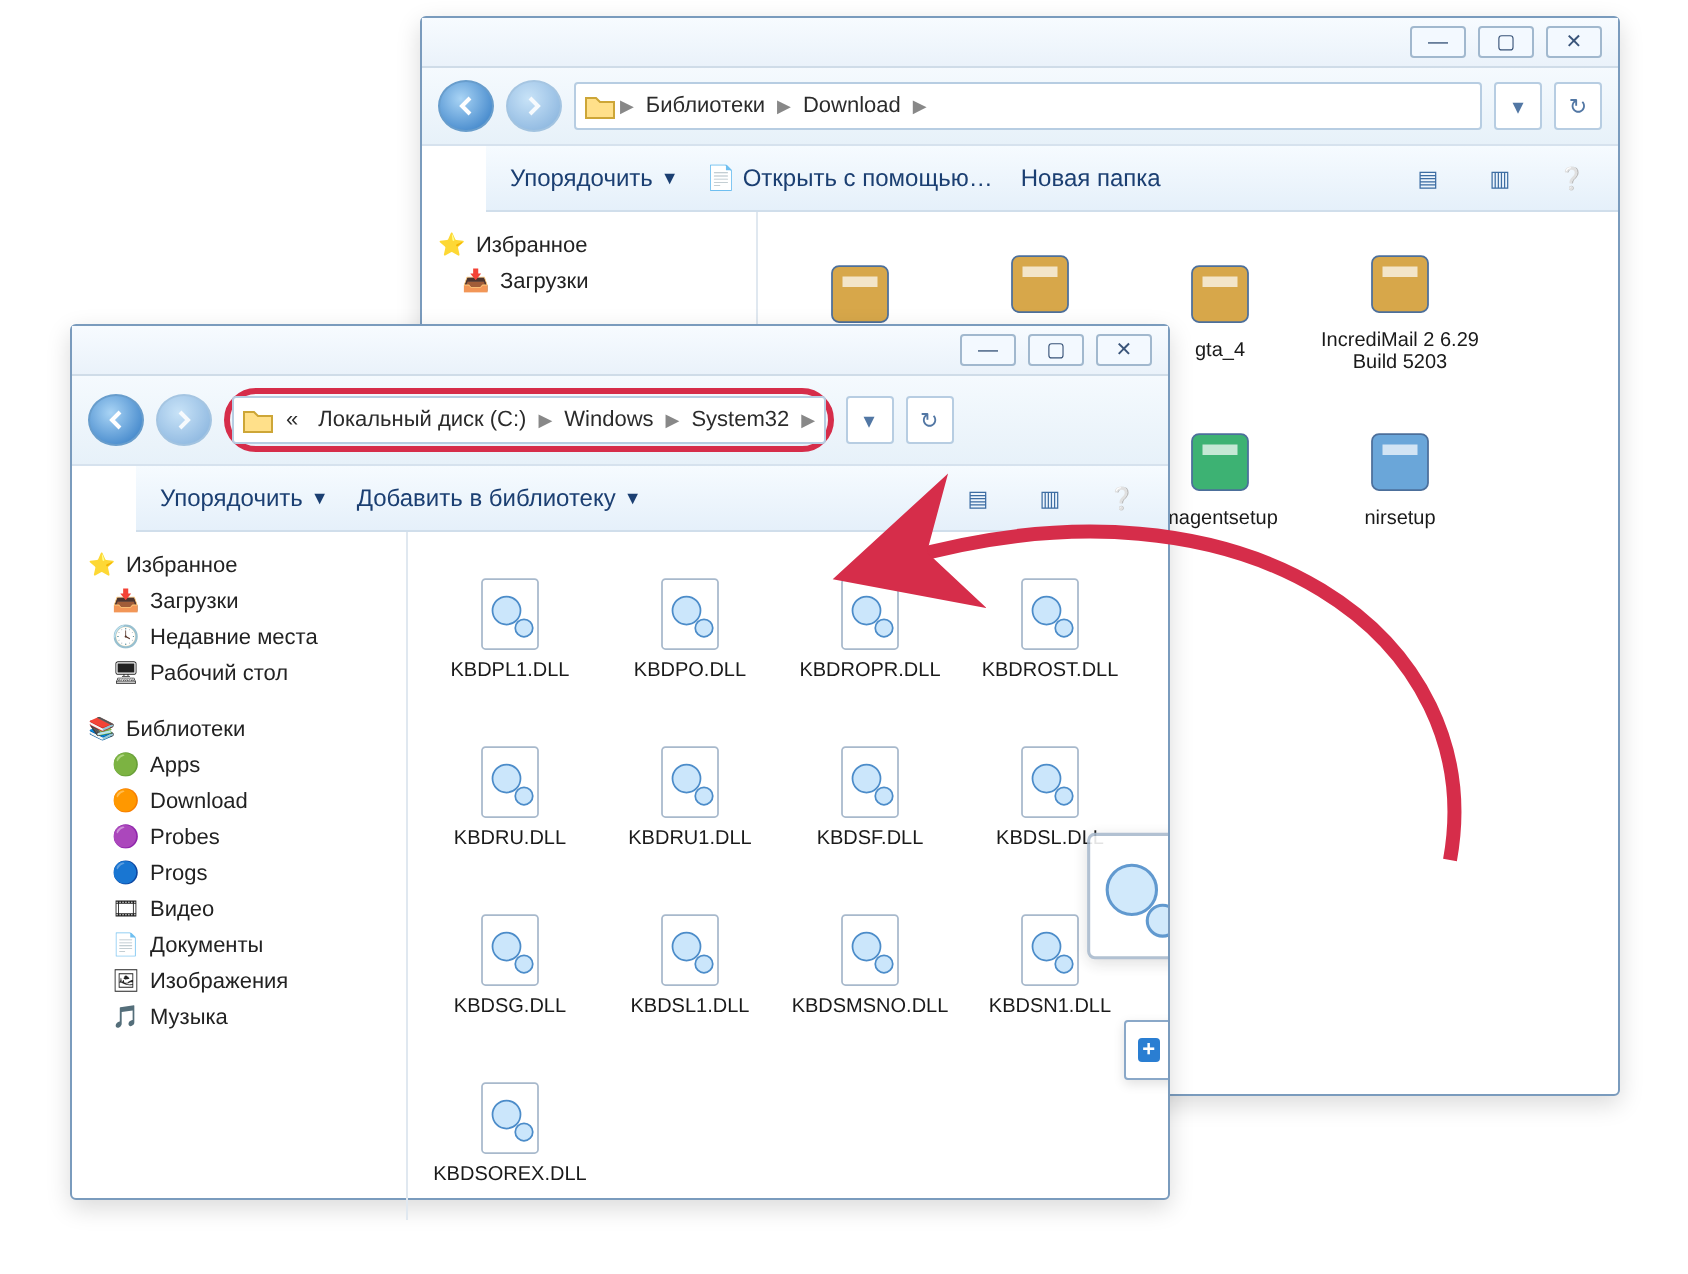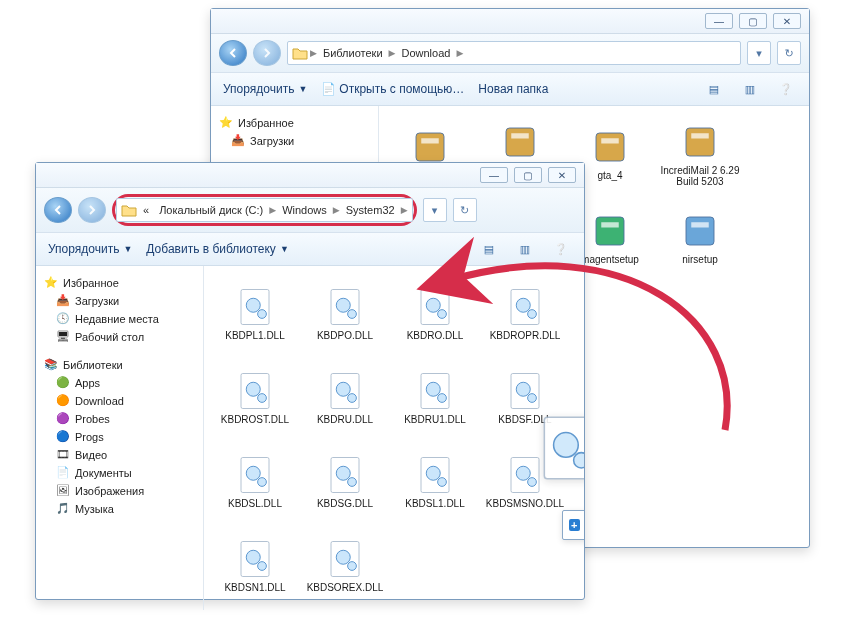--- a/index.html
+++ b/index.html
@@ -69,20 +69,21 @@
     .addr-highlight {
       border: 3px solid #d62d4a; border-radius: 16px;
       padding: 1px;
     }
     .cmdbar {
       display: flex; align-items: center; gap: 14px;
       padding: 6px 12px;
       background: linear-gradient(180deg,#f6fbff,#e5f0fa);
       border-bottom: 1px solid #d0deeb;
       color: #1b3f72;
+      margin-left: 32px;
     }
     .cmdbar .cmd {
       display: flex; align-items: center; gap: 4px; cursor: pointer;
       font-size: 12px;
     }
     .cmdbar .iconbtn {
       width: 22px; height: 20px; border: none; display: flex;
       align-items: center; justify-content: center; cursor: pointer;
       color: #3d6da3;
     }
@@ -416,28 +417,20 @@
             <circle class="g2" cx="32" cy="32" r="5"></circle>
           </svg>
           <div class="file-label">KBDPO.DLL</div>
         </div>
         <div class="file">
           <svg class="file-ico dll-svg" viewBox="0 0 48 48">
             <rect class="p1" x="8" y="4" width="32" height="40" rx="2"></rect>
             <circle class="g1" cx="22" cy="22" r="8"></circle>
             <circle class="g2" cx="32" cy="32" r="5"></circle>
           </svg>
-          <div class="file-label">KBDRO.DLL</div>
-        </div>
-        <div class="file">
-          <svg class="file-ico dll-svg" viewBox="0 0 48 48">
-            <rect class="p1" x="8" y="4" width="32" height="40" rx="2"></rect>
-            <circle class="g1" cx="22" cy="22" r="8"></circle>
-            <circle class="g2" cx="32" cy="32" r="5"></circle>
-          </svg>
           <div class="file-label">KBDROPR.DLL</div>
         </div>
         <div class="file">
           <svg class="file-ico dll-svg" viewBox="0 0 48 48">
             <rect class="p1" x="8" y="4" width="32" height="40" rx="2"></rect>
             <circle class="g1" cx="22" cy="22" r="8"></circle>
             <circle class="g2" cx="32" cy="32" r="5"></circle>
           </svg>
           <div class="file-label">KBDROST.DLL</div>
         </div>

